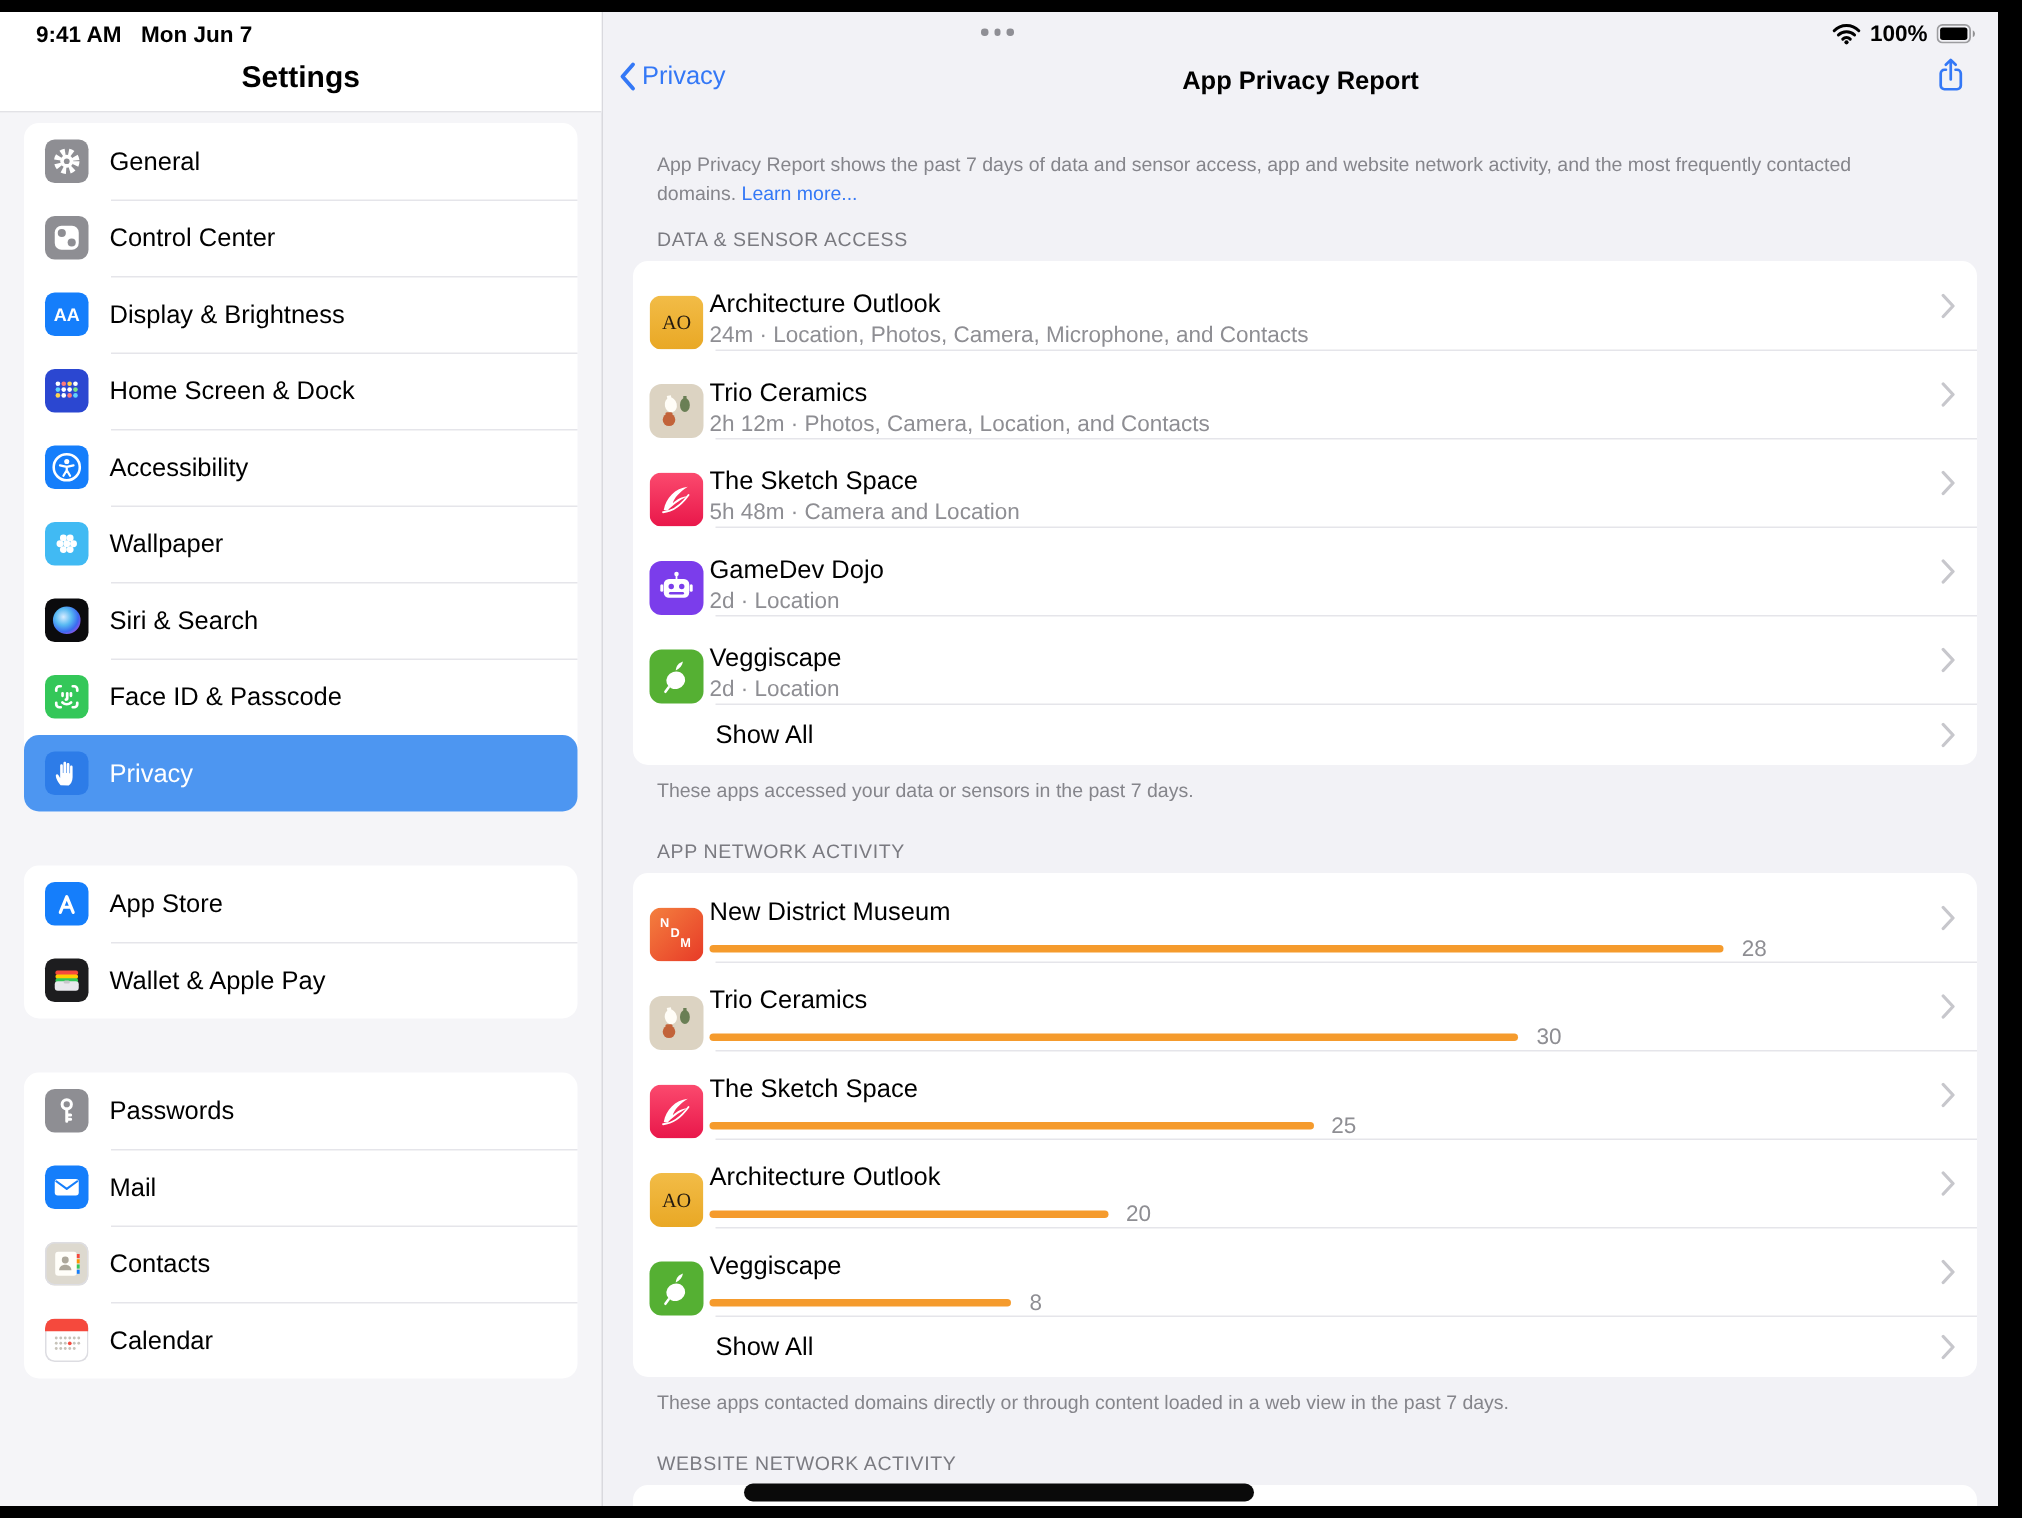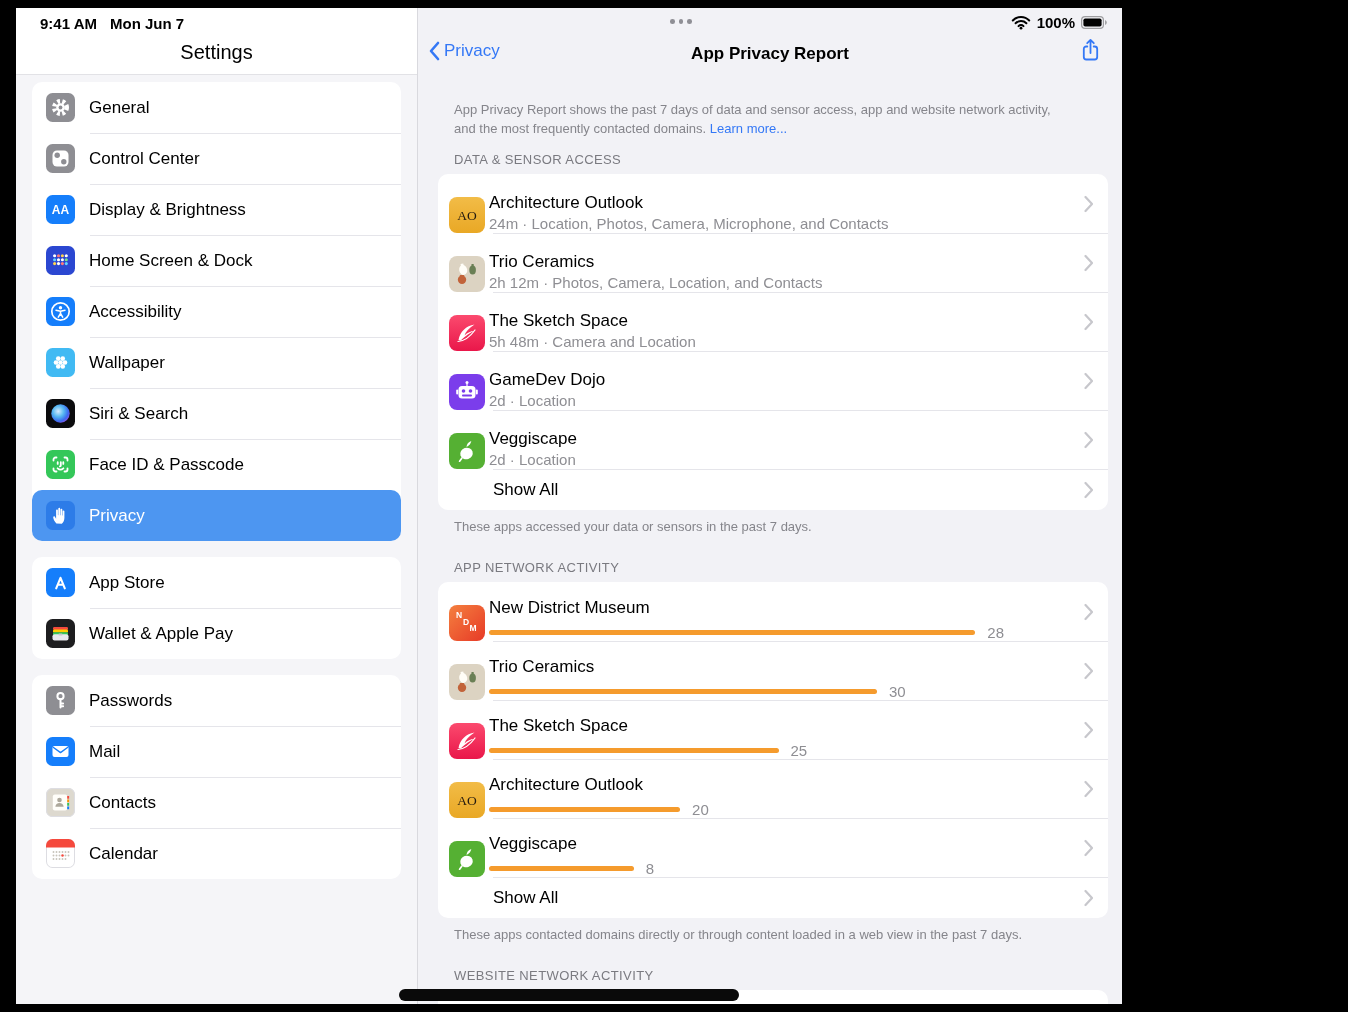--- a/index.html
+++ b/index.html
@@ -1,31 +1,31 @@
 <!DOCTYPE html>
 <html><head>
 <meta charset="utf-8">
 <style>
   *{box-sizing:border-box;margin:0;padding:0}
   body{width:1348px;height:1012px;background:#000;position:relative;
        font-family:"Liberation Sans",sans-serif;color:#000;overflow:hidden}
-  .screen{position:absolute;left:16px;top:8px;width:1106px;height:996px;
+  .screen{position:absolute;left:0;top:8px;width:1332px;height:996px;
           background:#F2F2F6;display:flex;overflow:hidden}
 
   
   .sidebar{width:402px;background:#F5F5F8;border-right:1px solid #D9D9DE;
            display:flex;flex-direction:column;flex:none}
   .sb-header{height:67px;background:#fff;border-bottom:1px solid #E2E2E6;position:relative;flex:none}
   .status-left{position:absolute;top:7px;left:24px;display:flex;gap:13px;
                font-size:15px;font-weight:600}
   .sb-title{position:absolute;bottom:10px;left:0;right:0;text-align:center;
-            font-size:20px;font-weight:400}
+            font-size:20px;font-weight:700}
   .sb-content{flex:1;padding:7px 16px 0;overflow:hidden}
   .card{background:#fff;border-radius:10px}
-  .sb-card{margin-bottom:16px}
+  .sb-card{margin-bottom:36px}
   .srow{height:51px;display:flex;align-items:center;padding-left:14px;position:relative}
   .srow + .srow::before{content:"";position:absolute;top:0;left:58px;right:0;height:1px;background:#E5E5EA}
   .srow.selected{background:#4D96F1;border-radius:10px}
   .srow.selected::before{display:none}
   .srow.selected .slabel{color:#fff}
   .tile{width:29px;height:29px;border-radius:6.5px;flex:none;position:relative;overflow:hidden;display:block}
   .tile.tb{box-shadow:inset 0 0 0 1px #DDDDE2}
   .tile svg{position:absolute;inset:0;width:100%;height:100%}
   .slabel{margin-left:14px;font-size:17px;color:#000;white-space:nowrap}
 

